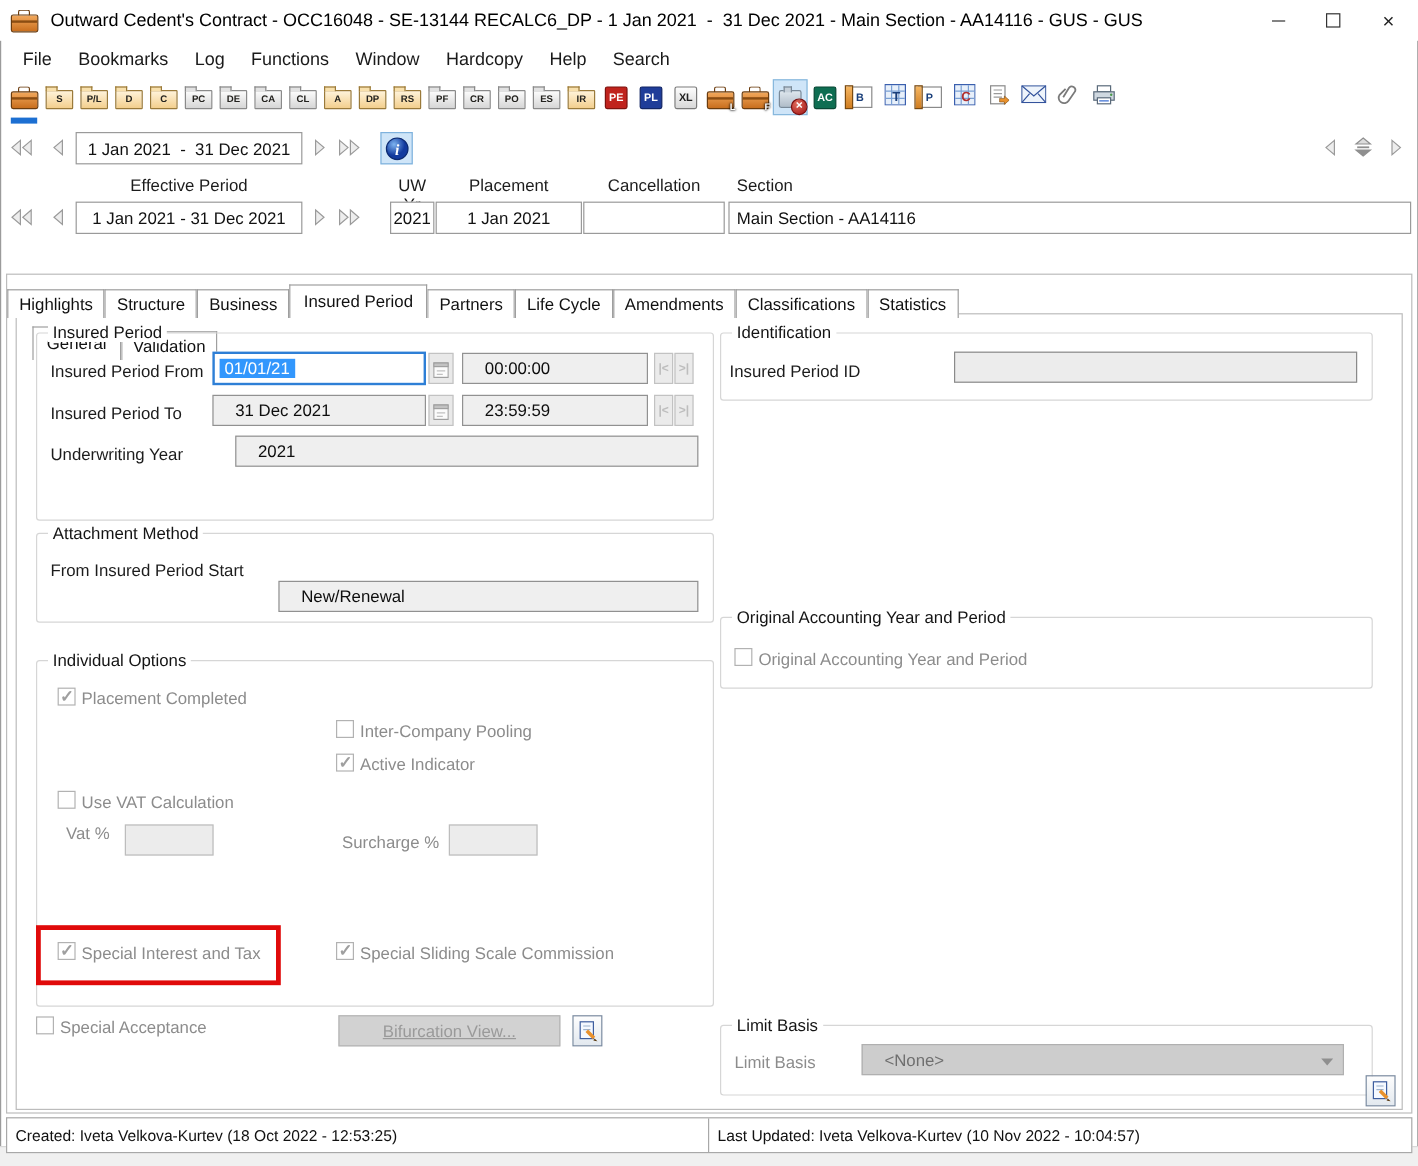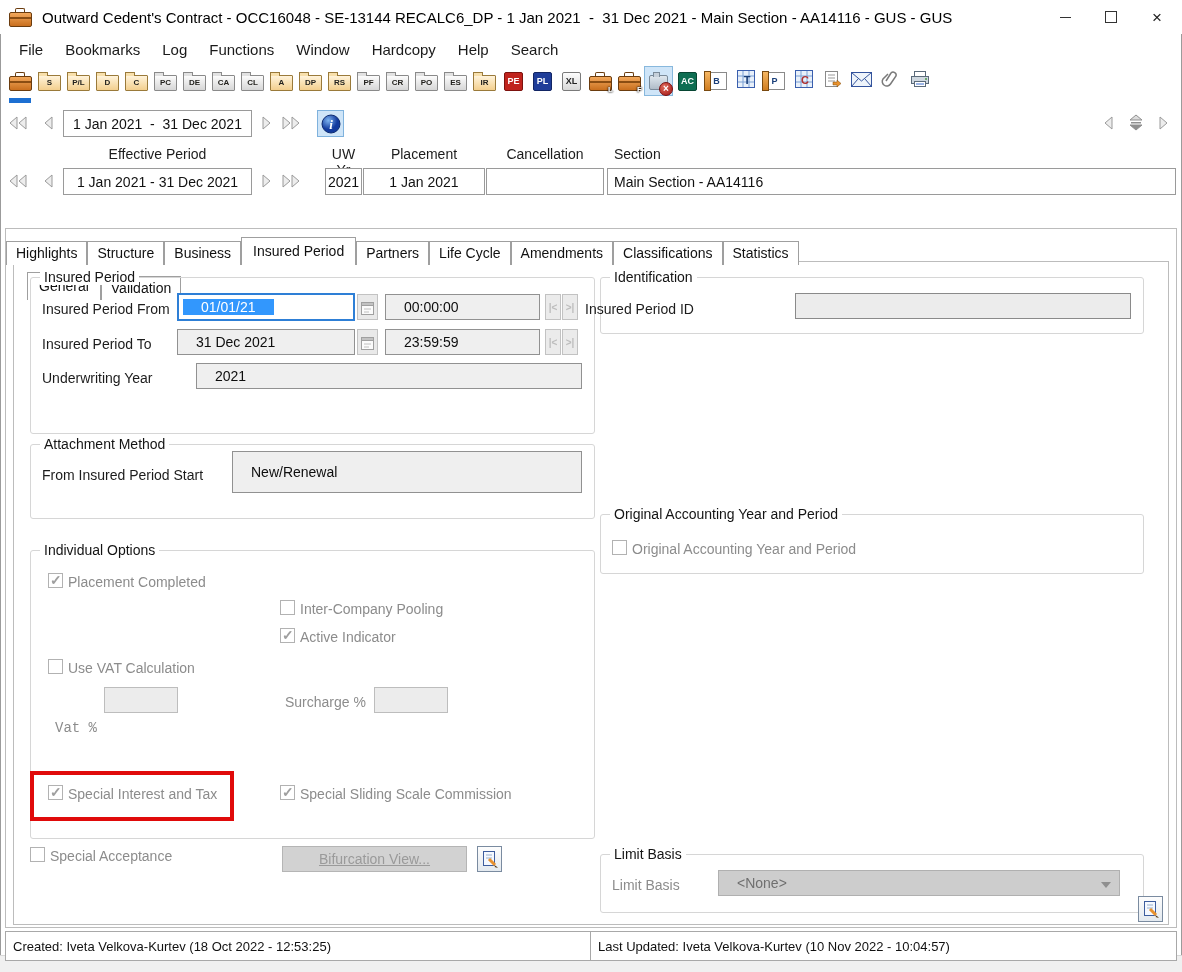--- a/index.html
+++ b/index.html
@@ -58,21 +58,21 @@
   
   .group{position:absolute;border:1px solid #d6d6d6;border-radius:3px;z-index:5;}
   .group-title{position:absolute;top:-9px;left:9px;background:#fff;padding:0 4px;font-size:14px;color:#141414;white-space:nowrap;}
   .flabel{position:absolute;font-size:14px;color:#1c1c1c;z-index:6;white-space:nowrap;}
   .flabel.dis{color:#8c8c8c;}
   .field{position:absolute;border:1px solid #919191;background:#efefef;font-size:14px;color:#0d0d0d;display:flex;align-items:center;padding:0 18px;box-sizing:border-box;z-index:6;white-space:pre;}
   .field.white{background:#fff;}
   .field.dis{background:#ececec;}
   .field.darker{background:#cdcdcd;color:#6f6f6f;}
   .field.focus{border:2px solid #2e7fd6;padding:0 4px;}
-  .sel{background:#3297fd;color:#fff;padding:0 18px;}
+  .sel{background:#3297fd;color:#fff;padding:0 4px;}
   .spin{position:absolute;width:16px;height:26px;border:1px solid #c2c2c2;background:#ebebeb;color:#bdbdbd;font-size:10px;font-weight:bold;display:flex;align-items:center;justify-content:center;box-sizing:border-box;z-index:6;}
   .calbtn{position:absolute;width:21px;height:26px;border:1px solid #c2c2c2;background:#e9e9e9;display:flex;align-items:center;justify-content:center;box-sizing:border-box;z-index:6;}
   .cb{position:absolute;width:15px;height:15px;border:1px solid #b2b2b2;background:#fff;box-sizing:border-box;z-index:7;}
   .cb.checked::after{content:"\2713";position:absolute;left:1px;top:-2px;color:#9f9f9f;font-size:14px;font-weight:bold;}
   .cb-label{position:absolute;font-size:14px;color:#8c8c8c;z-index:7;white-space:nowrap;}
   #red-box{position:absolute;left:30px;top:771px;width:196px;height:42px;border:4px solid #e00a0a;z-index:8;}
   .btn{position:absolute;font-size:14px;display:flex;align-items:center;justify-content:center;box-sizing:border-box;z-index:6;text-decoration:underline;}
   #bifurcation-btn{background:#d2d2d2;border:1px solid #b5b5b5;color:#9a9a9a;}
   .iconbtn{background:linear-gradient(#fdfdfd,#e3e9ef);border:1px solid #7a8ba0;}
   .ddarrow{position:absolute;right:8px;top:11px;width:0;height:0;border-left:5px solid transparent;border-right:5px solid transparent;border-top:6px solid #8f8f8f;}
@@ -384,28 +384,28 @@
   <div class="field" style="left:385px;top:329px;width:155px;height:26px;">23:59:59</div>
   <div class="spin" style="left:545px;top:329px;">|&lt;</div>
   <div class="spin" style="left:562px;top:329px;">&gt;|</div>
 
   <div class="flabel" style="left:42px;top:370px;">Underwriting Year</div>
   <div class="field" style="left:196px;top:363px;width:386px;height:26px;">2021</div>
 
   <div class="group" style="left:600px;top:277px;width:542px;height:55px;">
     <span class="group-title">Identification</span>
   </div>
-  <div class="flabel" style="left:585px;top:301px;">Insured Period ID</div>
+  <div class="flabel" style="left:608px;top:301px;">Insured Period ID</div>
   <div class="field dis" style="left:795px;top:293px;width:336px;height:26px;border-color:#8a8a8a;"></div>
 
   <div class="group" style="left:30px;top:444px;width:563px;height:73px;">
     <span class="group-title">Attachment Method</span>
   </div>
   <div class="flabel" style="left:42px;top:467px;">From Insured Period Start</div>
-  <div class="field" style="left:232px;top:451px;width:350px;height:42px;">New/Renewal</div>
+  <div class="field" style="left:232px;top:484px;width:350px;height:26px;">New/Renewal</div>
 
   <div class="group" style="left:600px;top:514px;width:542px;height:58px;">
     <span class="group-title">Original Accounting Year and Period</span>
   </div>
   <div class="cb" style="left:612px;top:540px;"></div>
   <div class="cb-label" style="left:632px;top:541px;">Original Accounting Year and Period</div>
 
   <div class="group" style="left:30px;top:550px;width:563px;height:287px;">
     <span class="group-title">Individual Options</span>
   </div>
@@ -414,21 +414,21 @@
 
   <div class="cb" style="left:280px;top:600px;"></div>
   <div class="cb-label" style="left:300px;top:601px;">Inter-Company Pooling</div>
 
   <div class="cb checked" style="left:280px;top:628px;"></div>
   <div class="cb-label" style="left:300px;top:629px;">Active Indicator</div>
 
   <div class="cb" style="left:48px;top:659px;"></div>
   <div class="cb-label" style="left:68px;top:660px;">Use VAT Calculation</div>
 
-  <div class="flabel dis" style="left:55px;top:720px;font-family:Liberation Mono, monospace;">Vat %</div>
+  <div class="flabel dis" style="left:55px;top:686px;">Vat %</div>
   <div class="field dis" style="left:104px;top:687px;width:74px;height:26px;border-color:#bdbdbd;"></div>
   <div class="flabel dis" style="left:285px;top:694px;">Surcharge %</div>
   <div class="field dis" style="left:374px;top:687px;width:74px;height:26px;border-color:#bdbdbd;"></div>
 
   <div id="red-box"></div>
   <div class="cb checked" style="left:48px;top:785px;"></div>
   <div class="cb-label" style="left:68px;top:786px;">Special Interest and Tax</div>
 
   <div class="cb checked" style="left:280px;top:785px;"></div>
   <div class="cb-label" style="left:300px;top:786px;">Special Sliding Scale Commission</div>

